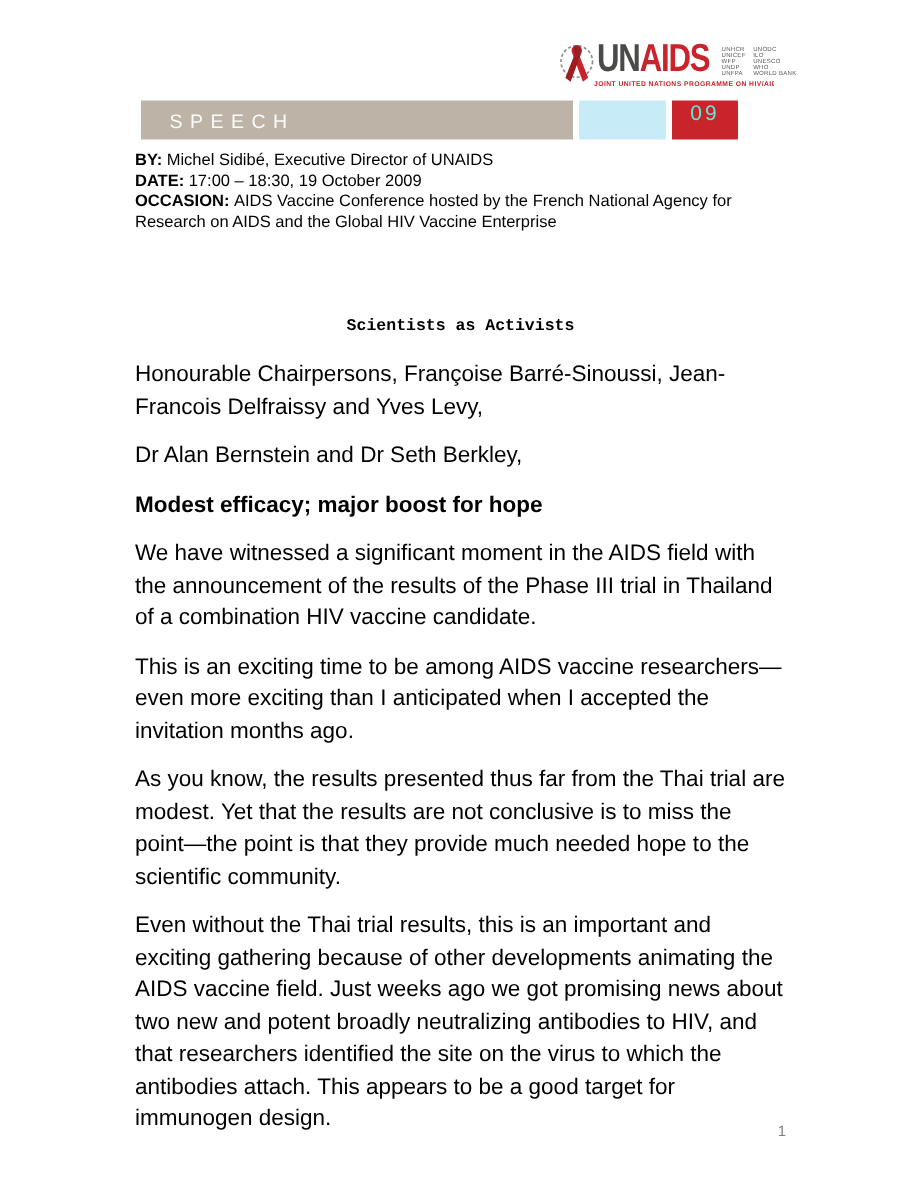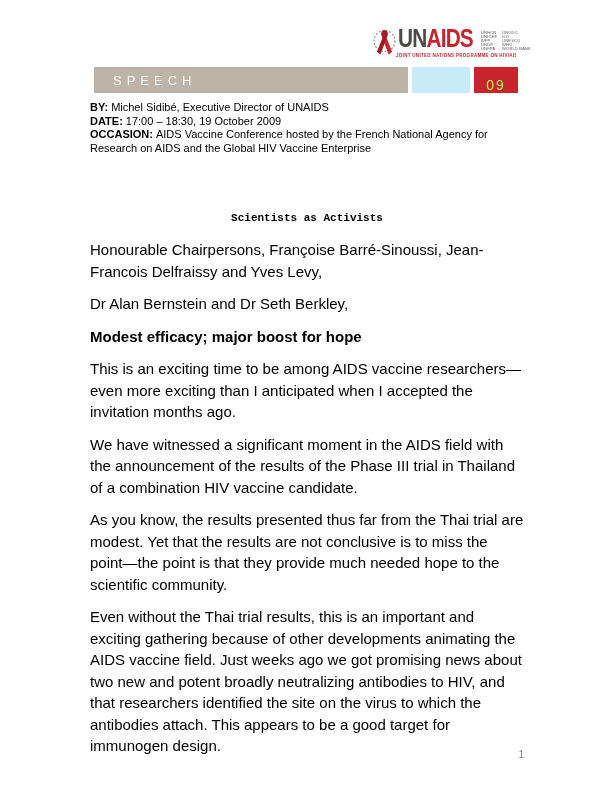--- a/index.html
+++ b/index.html
@@ -24,30 +24,30 @@
   }
   .cosponsors{position:absolute;left:109px;top:3px;display:flex;gap:5px;}
   .cospon-col{display:flex;flex-direction:column;}
   .cospon-col span{
     font-size:4px;line-height:3.9px;color:#555;letter-spacing:.2px;
     white-space:nowrap;
   }
   
   .banner{position:absolute;left:94px;top:67px;display:flex;}
   .bar-beige{
-    width:314px;height:26px;background:#bdb3a6;display:flex;align-items:center;
+    width:288px;height:26px;background:#bdb3a6;display:flex;align-items:center;
   }
   .bar-beige .speech{
     color:rgba(255,255,255,.95);font-size:13px;letter-spacing:5px;
     padding-left:19px;
   }
   .bar-blue{width:58px;height:26px;background:#c7ebf7;margin-left:4px;}
   .bar-red{
     width:44px;height:26px;background:#c9242c;margin-left:4px;display:flex;
-    align-items:flex-end;justify-content:center;color:#bef264;font-size:14px;
+    align-items:flex-start;justify-content:center;color:#5eead4;font-size:14px;
     letter-spacing:2px;
   }
   
   .meta{
     position:absolute;left:90px;top:101px;width:434px;text-align:left;
     font-size:11px;line-height:13.7px;color:#000;
   }
   .meta .hlabel{font-weight:bold;margin-right:3px;}
   
   .doc-title{
@@ -119,21 +119,21 @@
       <span class="hlabel">OCCASION:</span><span>AIDS Vaccine Conference hosted by the French National Agency for Research on AIDS and the Global HIV Vaccine Enterprise</span>
     </div>
   </div>
 
   <div class="doc-title">Scientists as Activists</div>
 
   <div class="bodytext">
     <p>Honourable Chairpersons, Françoise Barré-Sinoussi, Jean-Francois Delfraissy and Yves Levy,</p>
     <p>Dr Alan Bernstein and Dr Seth Berkley,</p>
     <p class="bhead">Modest efficacy; major boost for hope</p>
+    <p>We have witnessed a significant moment in the AIDS field with the announcement of the results of the Phase III trial in Thailand of a combination HIV vaccine candidate.</p>
     <p>This is an exciting time to be among AIDS vaccine researchers—even more exciting than I anticipated when I accepted the invitation months ago.</p>
-    <p>We have witnessed a significant moment in the AIDS field with the announcement of the results of the Phase III trial in Thailand of a combination HIV vaccine candidate.</p>
     <p>As you know, the results presented thus far from the Thai trial are modest. Yet that the results are not conclusive is to miss the point—the point is that they provide much needed hope to the scientific community.</p>
     <p>Even without the Thai trial results, this is an important and exciting gathering because of other developments animating the AIDS vaccine field. Just weeks ago we got promising news about two new and potent broadly neutralizing antibodies to HIV, and that researchers identified the site on the virus to which the antibodies attach. This appears to be a good target for immunogen design.</p>
   </div>
 
   <div class="pageno">1</div>
 
 </div>
 
 </body></html>

